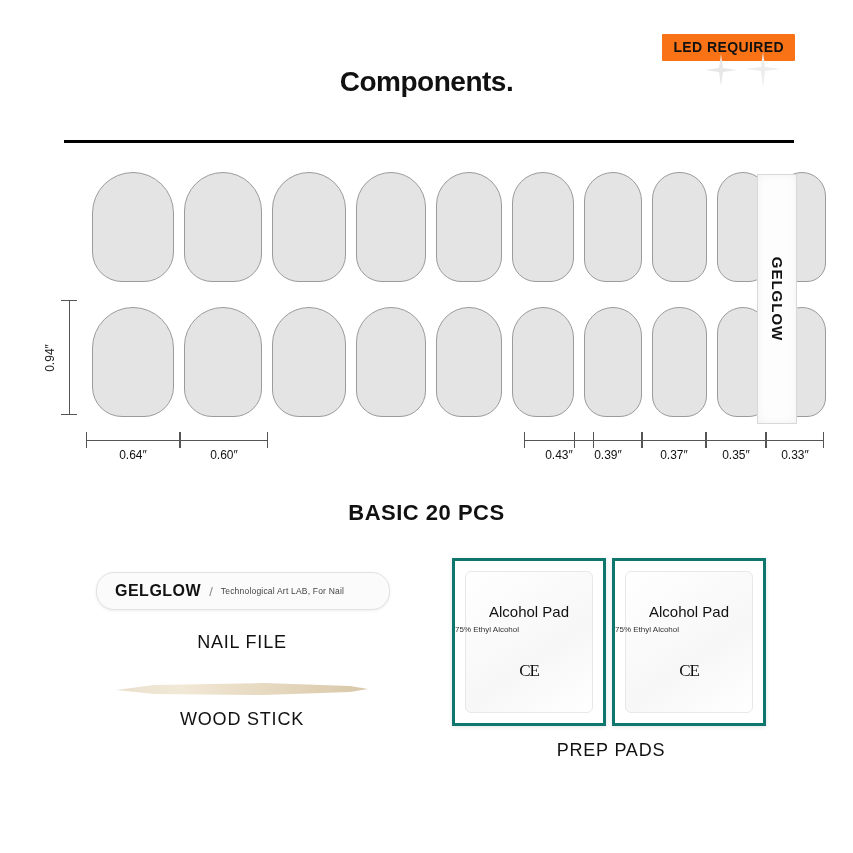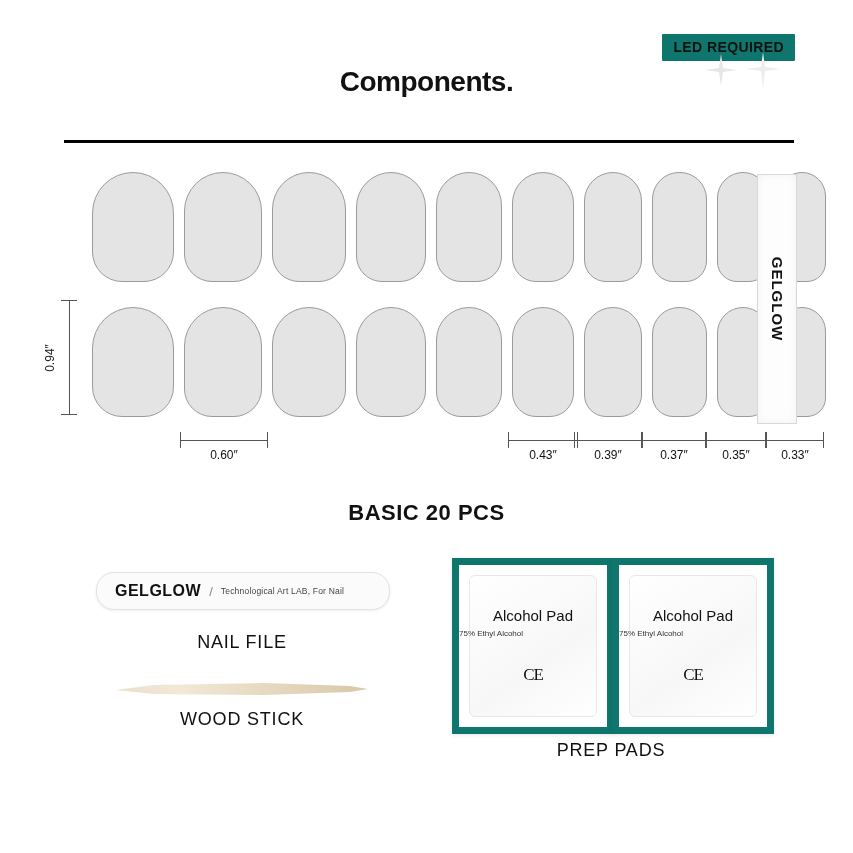--- a/index.html
+++ b/index.html
@@ -14,21 +14,21 @@
     color: #111111;
     overflow: hidden;
     position: relative;
   }
 
   
   .led-badge {
     position: absolute;
     top: 34px;
     right: 58px;
-    background: #0f766e;
+    background: #f97316;
     padding: 5px 11px 6px 11px;
     font-size: 14px;
     font-weight: bold;
     letter-spacing: 0.4px;
     color: #111;
     border-radius: 1px;
   }
   .led-sparkle {
     position: absolute;
     top: 52px;
@@ -236,21 +236,21 @@
     height: 22px;
   }
 
   
   .pad {
     position: absolute;
     top: 558px;
     width: 148px;
     height: 162px;
     background: #ffffff;
-    border: 7px solid #0f766e;
+    border: 3px solid #0f766e;
     box-shadow: 0 1px 4px rgba(0,0,0,0.10);
   }
   .pad .inner {
     position: absolute;
     top: 10px;
     left: 10px;
     right: 10px;
     bottom: 10px;
     border: 1px solid #e8e8e8;
     border-radius: 6px;
@@ -330,27 +330,33 @@
 </div>
 
 <div class="dim-v">
   <div class="cap-top"></div>
   <div class="line"></div>
   <div class="cap-bot"></div>
   <div class="label">0.94″</div>
 </div>
 
 <div class="dims-h">
+  <div class="dim-h" style="left:26px; width:94px;">
+    <div class="cap-l"></div>
+      <div class="line"></div>
+      <div class="cap-r"></div>
+    <div class="label">0.64″</div>
+  </div>
   <div class="dim-h" style="left:120px; width:88px;">
     <div class="cap-l"></div>
       <div class="line"></div>
       <div class="cap-r"></div>
     <div class="label">0.60″</div>
   </div>
-  <div class="dim-h" style="left:448px; width:70px;">
+  <div class="dim-h" style="left:464px; width:70px;">
     <div class="cap-l"></div>
       <div class="line"></div>
       <div class="cap-r"></div>
     <div class="label">0.43″</div>
   </div>
   <div class="dim-h" style="left:514px; width:68px;">
     <div class="cap-l"></div>
       <div class="line"></div>
       <div class="cap-r"></div>
     <div class="label">0.39″</div>

